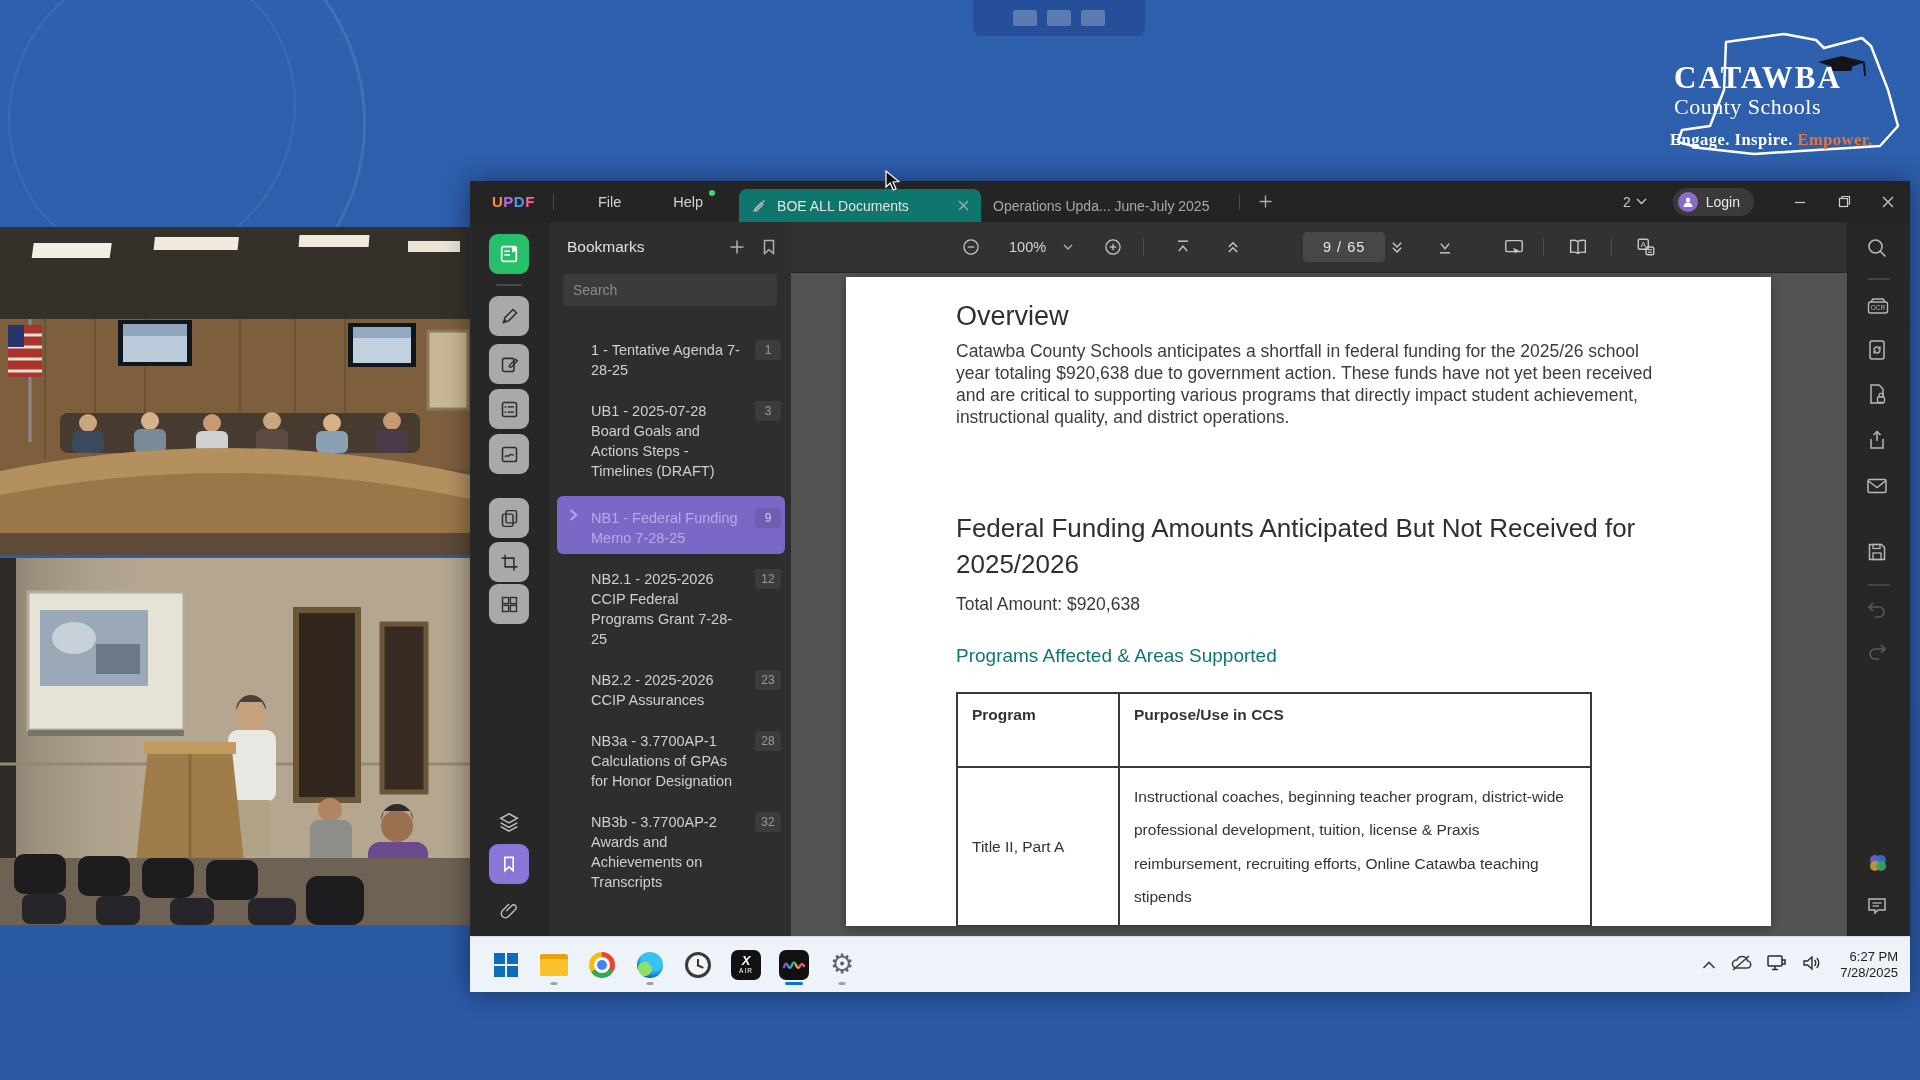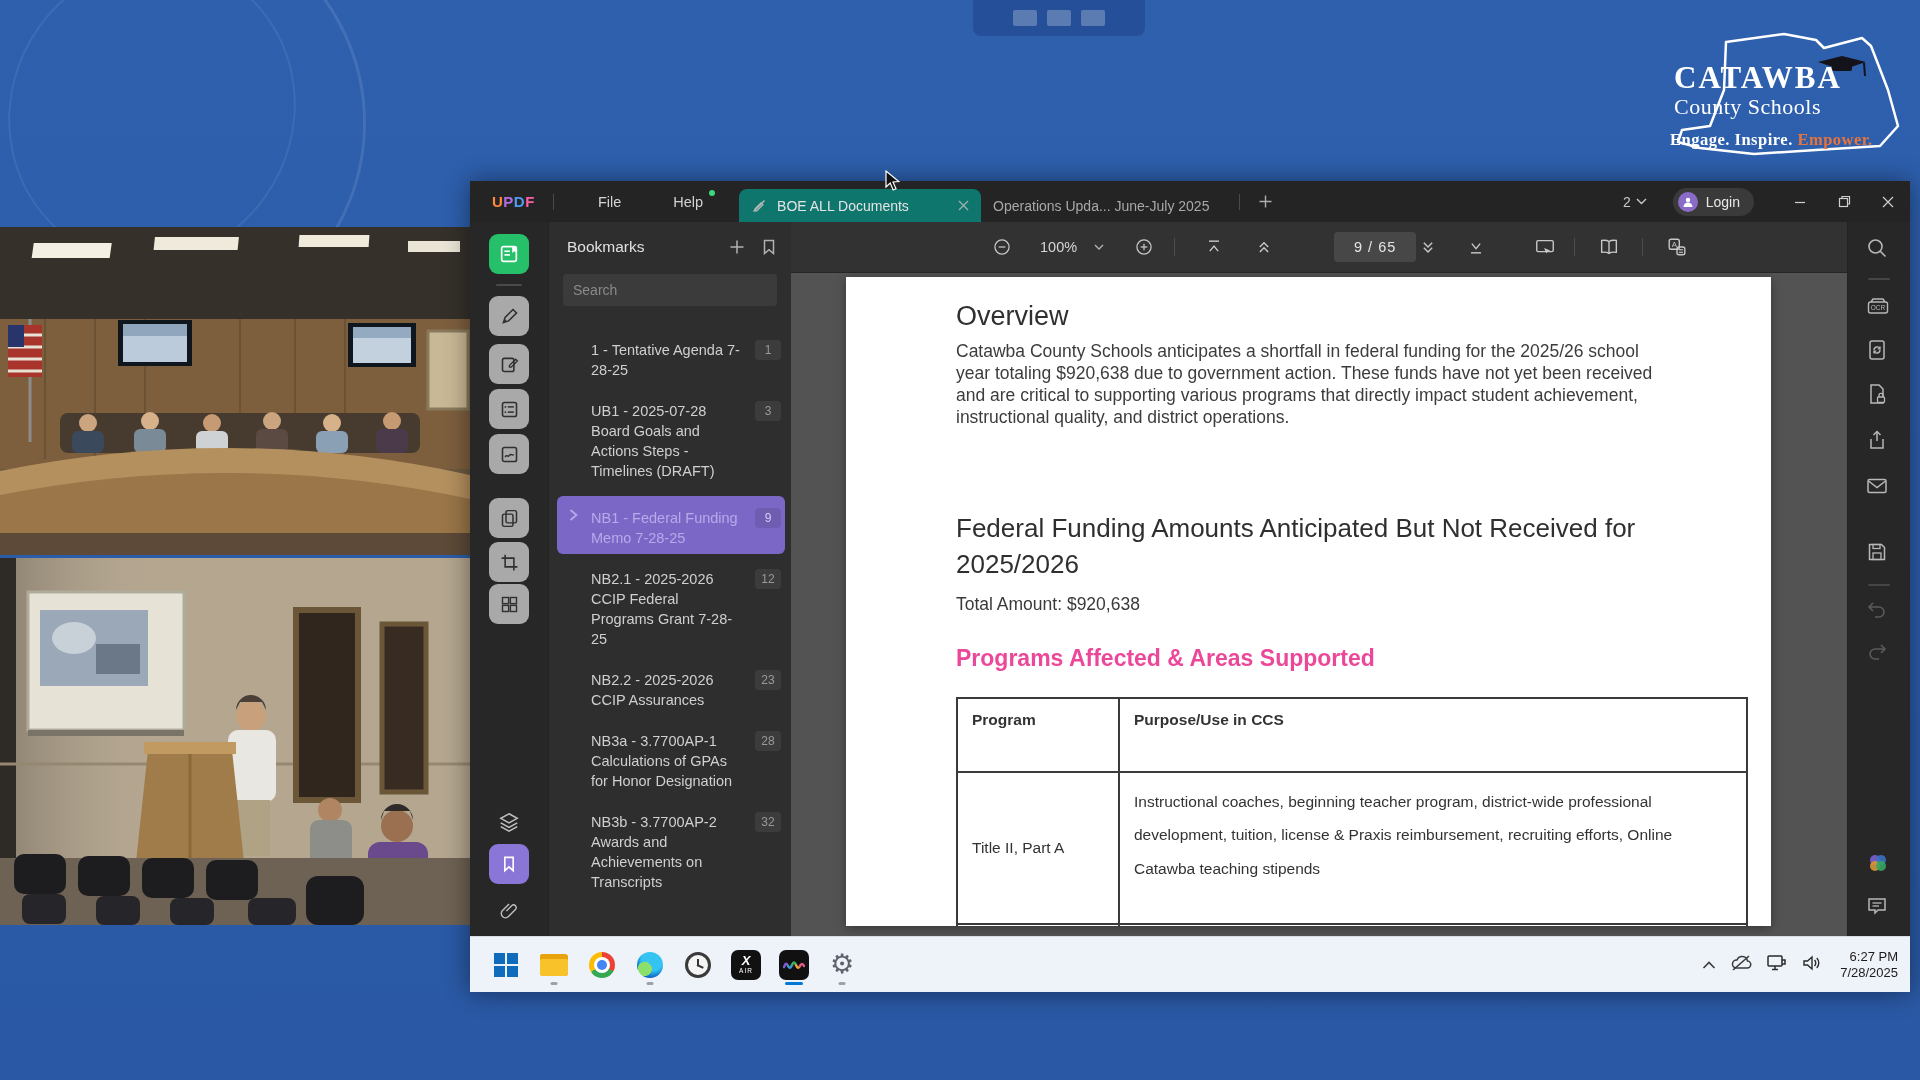--- a/index.html
+++ b/index.html
@@ -80,36 +80,36 @@
   .bm-page{position:absolute;right:4px;top:6px;min-width:20px;height:20px;border-radius:4px;
            background:rgba(255,255,255,.07);color:#9a9a9a;font-size:12px;display:flex;
            align-items:center;justify-content:center;padding:0 3px;}
   .bm-item.sel{background:#7b68c6;padding-top:12px;}
   .bm-item.sel .bm-label{color:#b9a8ea;}
   .bm-item.sel .bm-page{background:rgba(0,0,0,.10);color:#d6cbf4;}
   .bm-chev{position:absolute;left:12px;top:13px;display:flex;}
 
   .doccol{flex:1;display:flex;flex-direction:column;min-width:0;}
   .toolbar{height:50px;background:#323232;position:relative;flex:0 0 50px;border-bottom:1px solid #262626;}
-  .tool{position:absolute;top:0;height:50px;display:flex;align-items:center;color:#cdcdcd;margin-left:31px;}
+  .tool{position:absolute;top:0;height:50px;display:flex;align-items:center;color:#cdcdcd;}
   .zoomlv{font-size:14.5px;color:#d6d6d6;}
   .pagebox{background:#474747;border-radius:4px;height:30px;display:flex;align-items:center;
            padding:0 20px;color:#e6e6e6;font-size:14.5px;letter-spacing:1px;}
   .vsep{width:1px;height:18px;background:#4d4d4d;}
 
   .docview{flex:1;background:#535353;position:relative;overflow:hidden;}
   .page{position:absolute;left:55px;top:4px;width:925px;height:649px;background:#fff;
         box-shadow:0 2px 10px rgba(0,0,0,.35);overflow:hidden;
         padding:14px 62px 0 110px;box-sizing:border-box;color:#3a3a3a;}
   .page h1{font-size:27px;font-weight:400;color:#2f2f2f;margin:10px 0 8px 0;}
   .page p.body{font-size:17.5px;line-height:22px;margin:0 0 82px 0;width:700px;color:#3c3c3c;}
   .page h2{font-size:26px;font-weight:400;color:#2f2f2f;line-height:36px;margin:0 0 12px 0;width:760px;}
   .page .total{font-size:17.5px;margin:0 0 30px 0;}
-  .page h3{font-size:23px;font-weight:700;color:#ec4899;margin:0 0 15px 0;}
-  table.doc{border-collapse:collapse;width:792px;table-layout:fixed;margin-top:25px;}
+  .page h3{font-size:19px;font-weight:400;color:#0f766e;margin:0 0 15px 0;}
+  table.doc{border-collapse:collapse;width:636px;table-layout:fixed;margin-top:25px;}
   table.doc td{border:2px solid #3a3a3a;font-size:15.5px;color:#333;vertical-align:top;padding:12px 14px;}
   table.doc .c1{width:132px;}
   table.doc tr.hdr td{height:48px;font-weight:bold;}
   table.doc tr.r1 td{height:126px;}
   table.doc tr.r1 .c1{vertical-align:middle;}
   table.doc tr.r1 .c2{line-height:2.15;}
   table.doc tr.r2 td{height:40px;vertical-align:middle;}
 
   .rrail{width:62px;background:#272727;flex:0 0 62px;position:relative;border-left:1px solid #222;}
   .ric{position:absolute;left:17px;display:flex;opacity:.9;}

